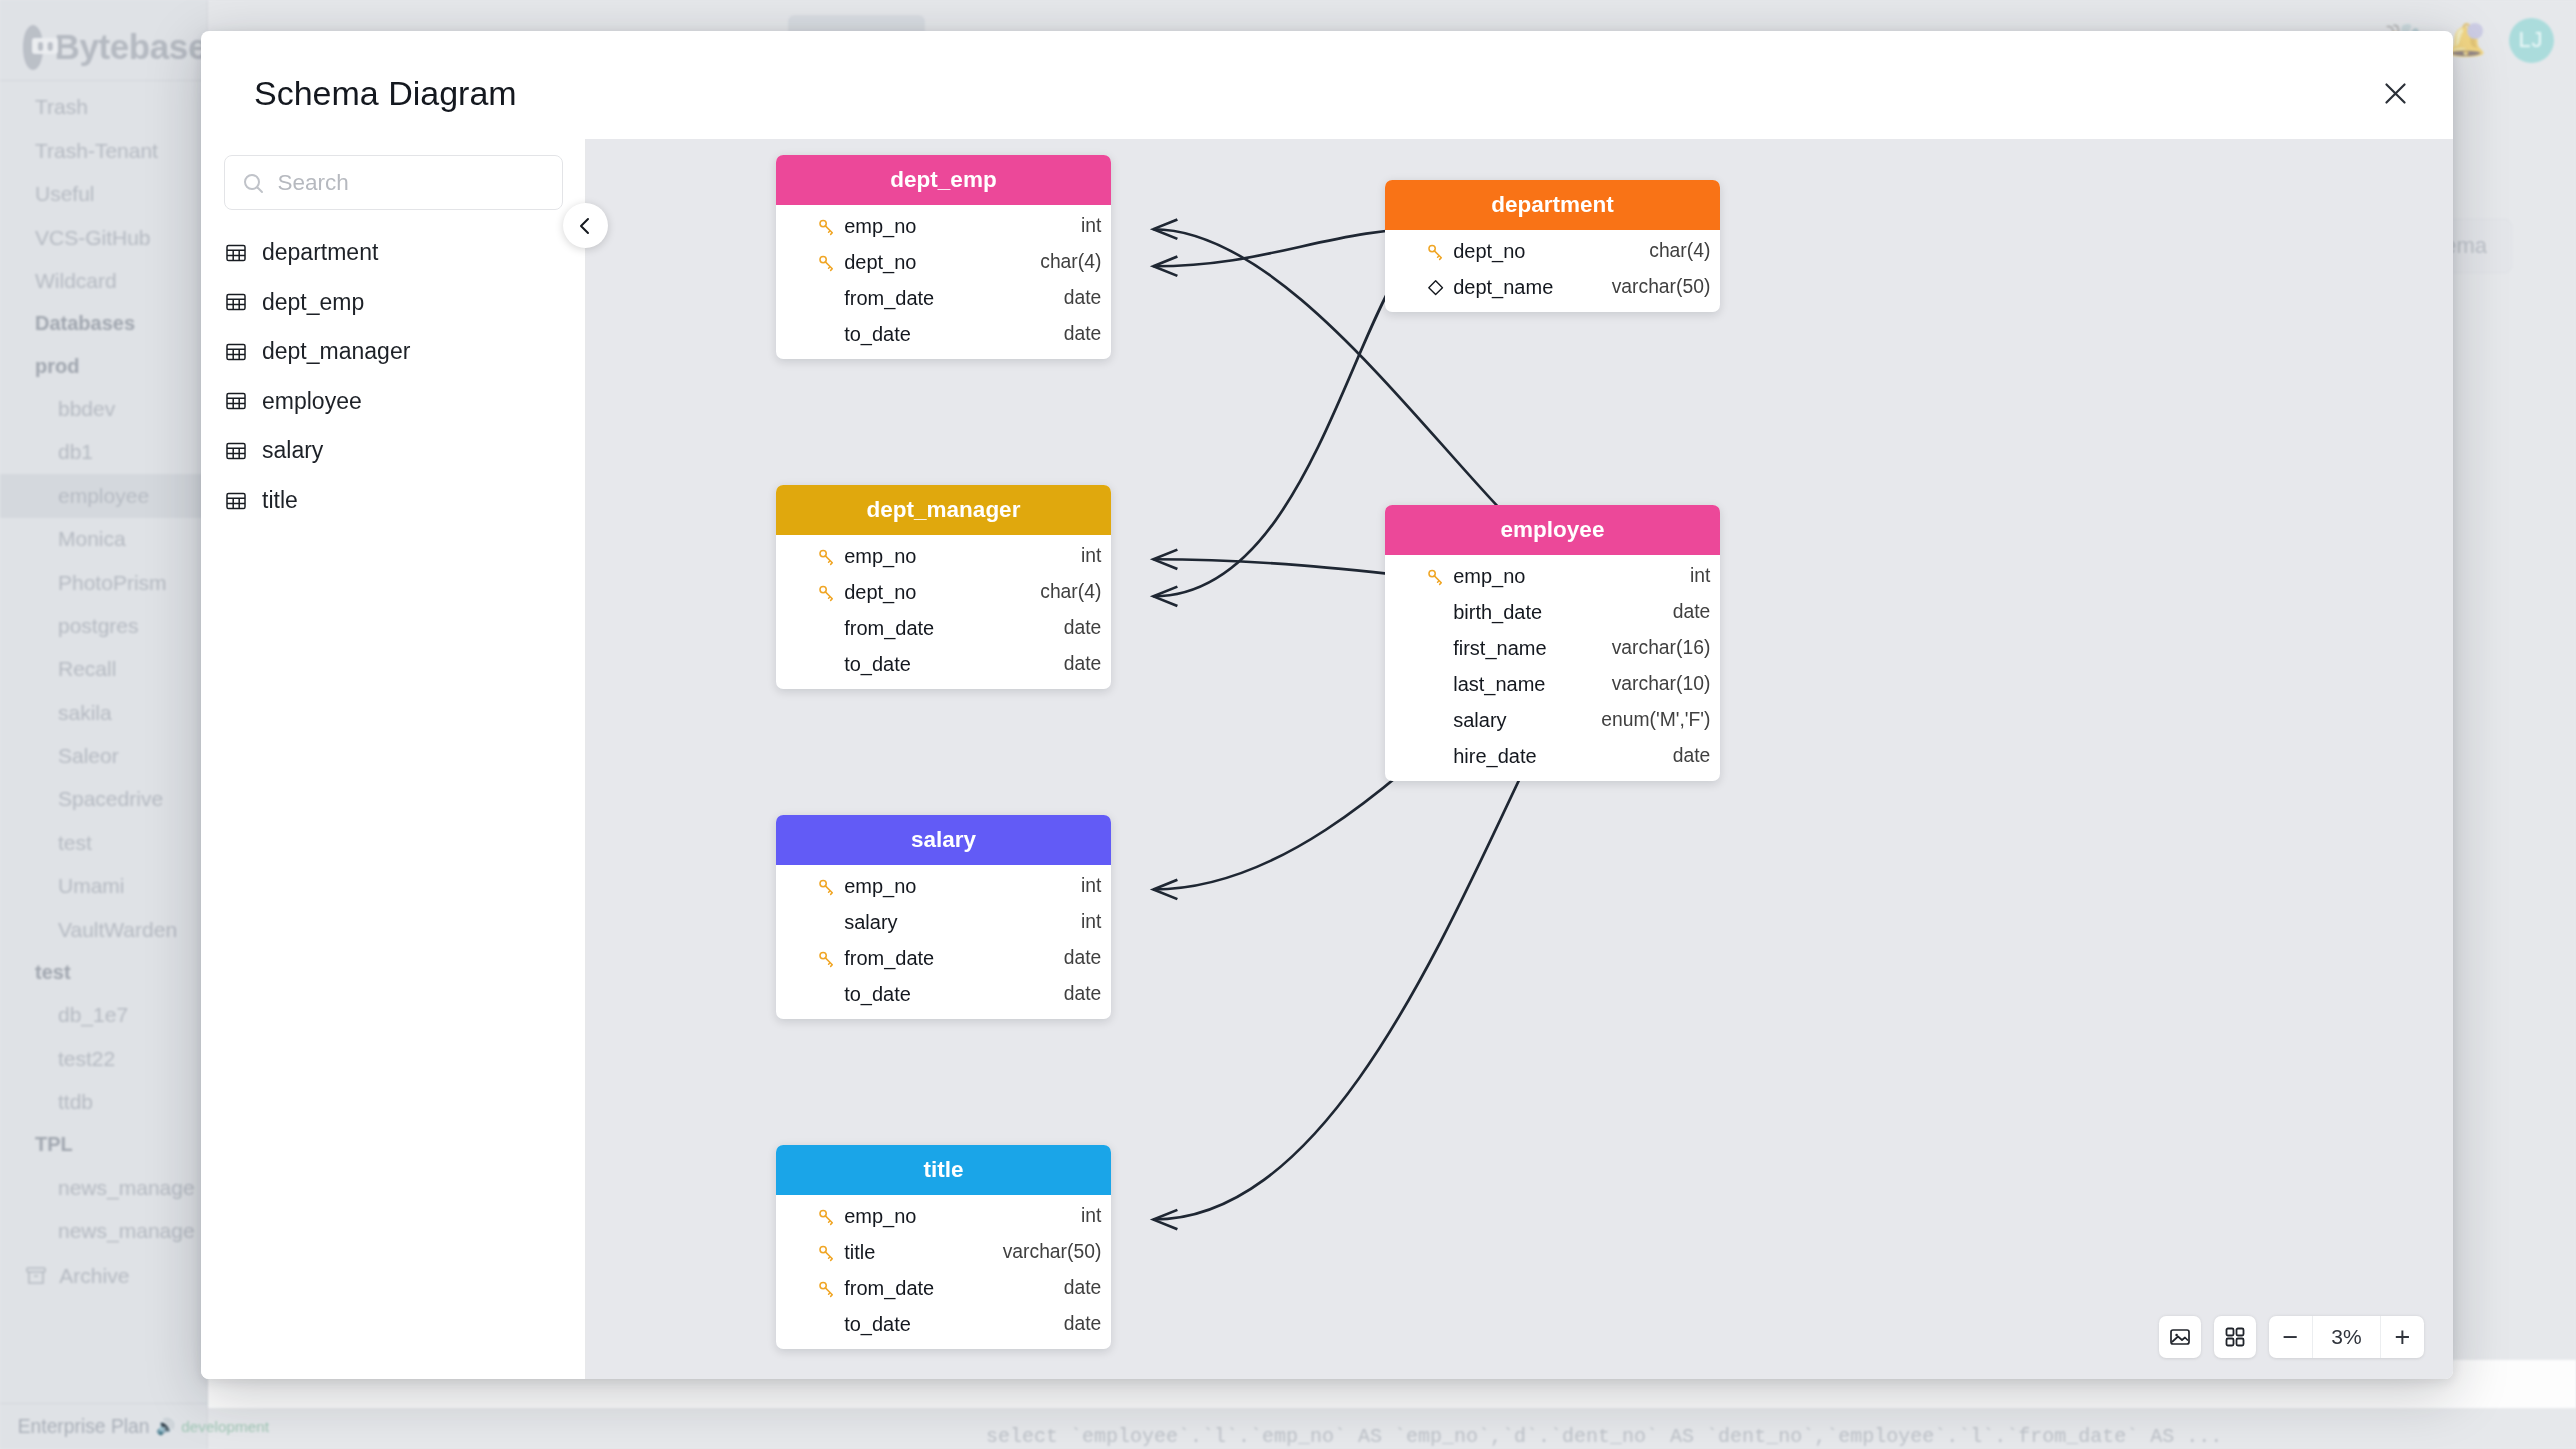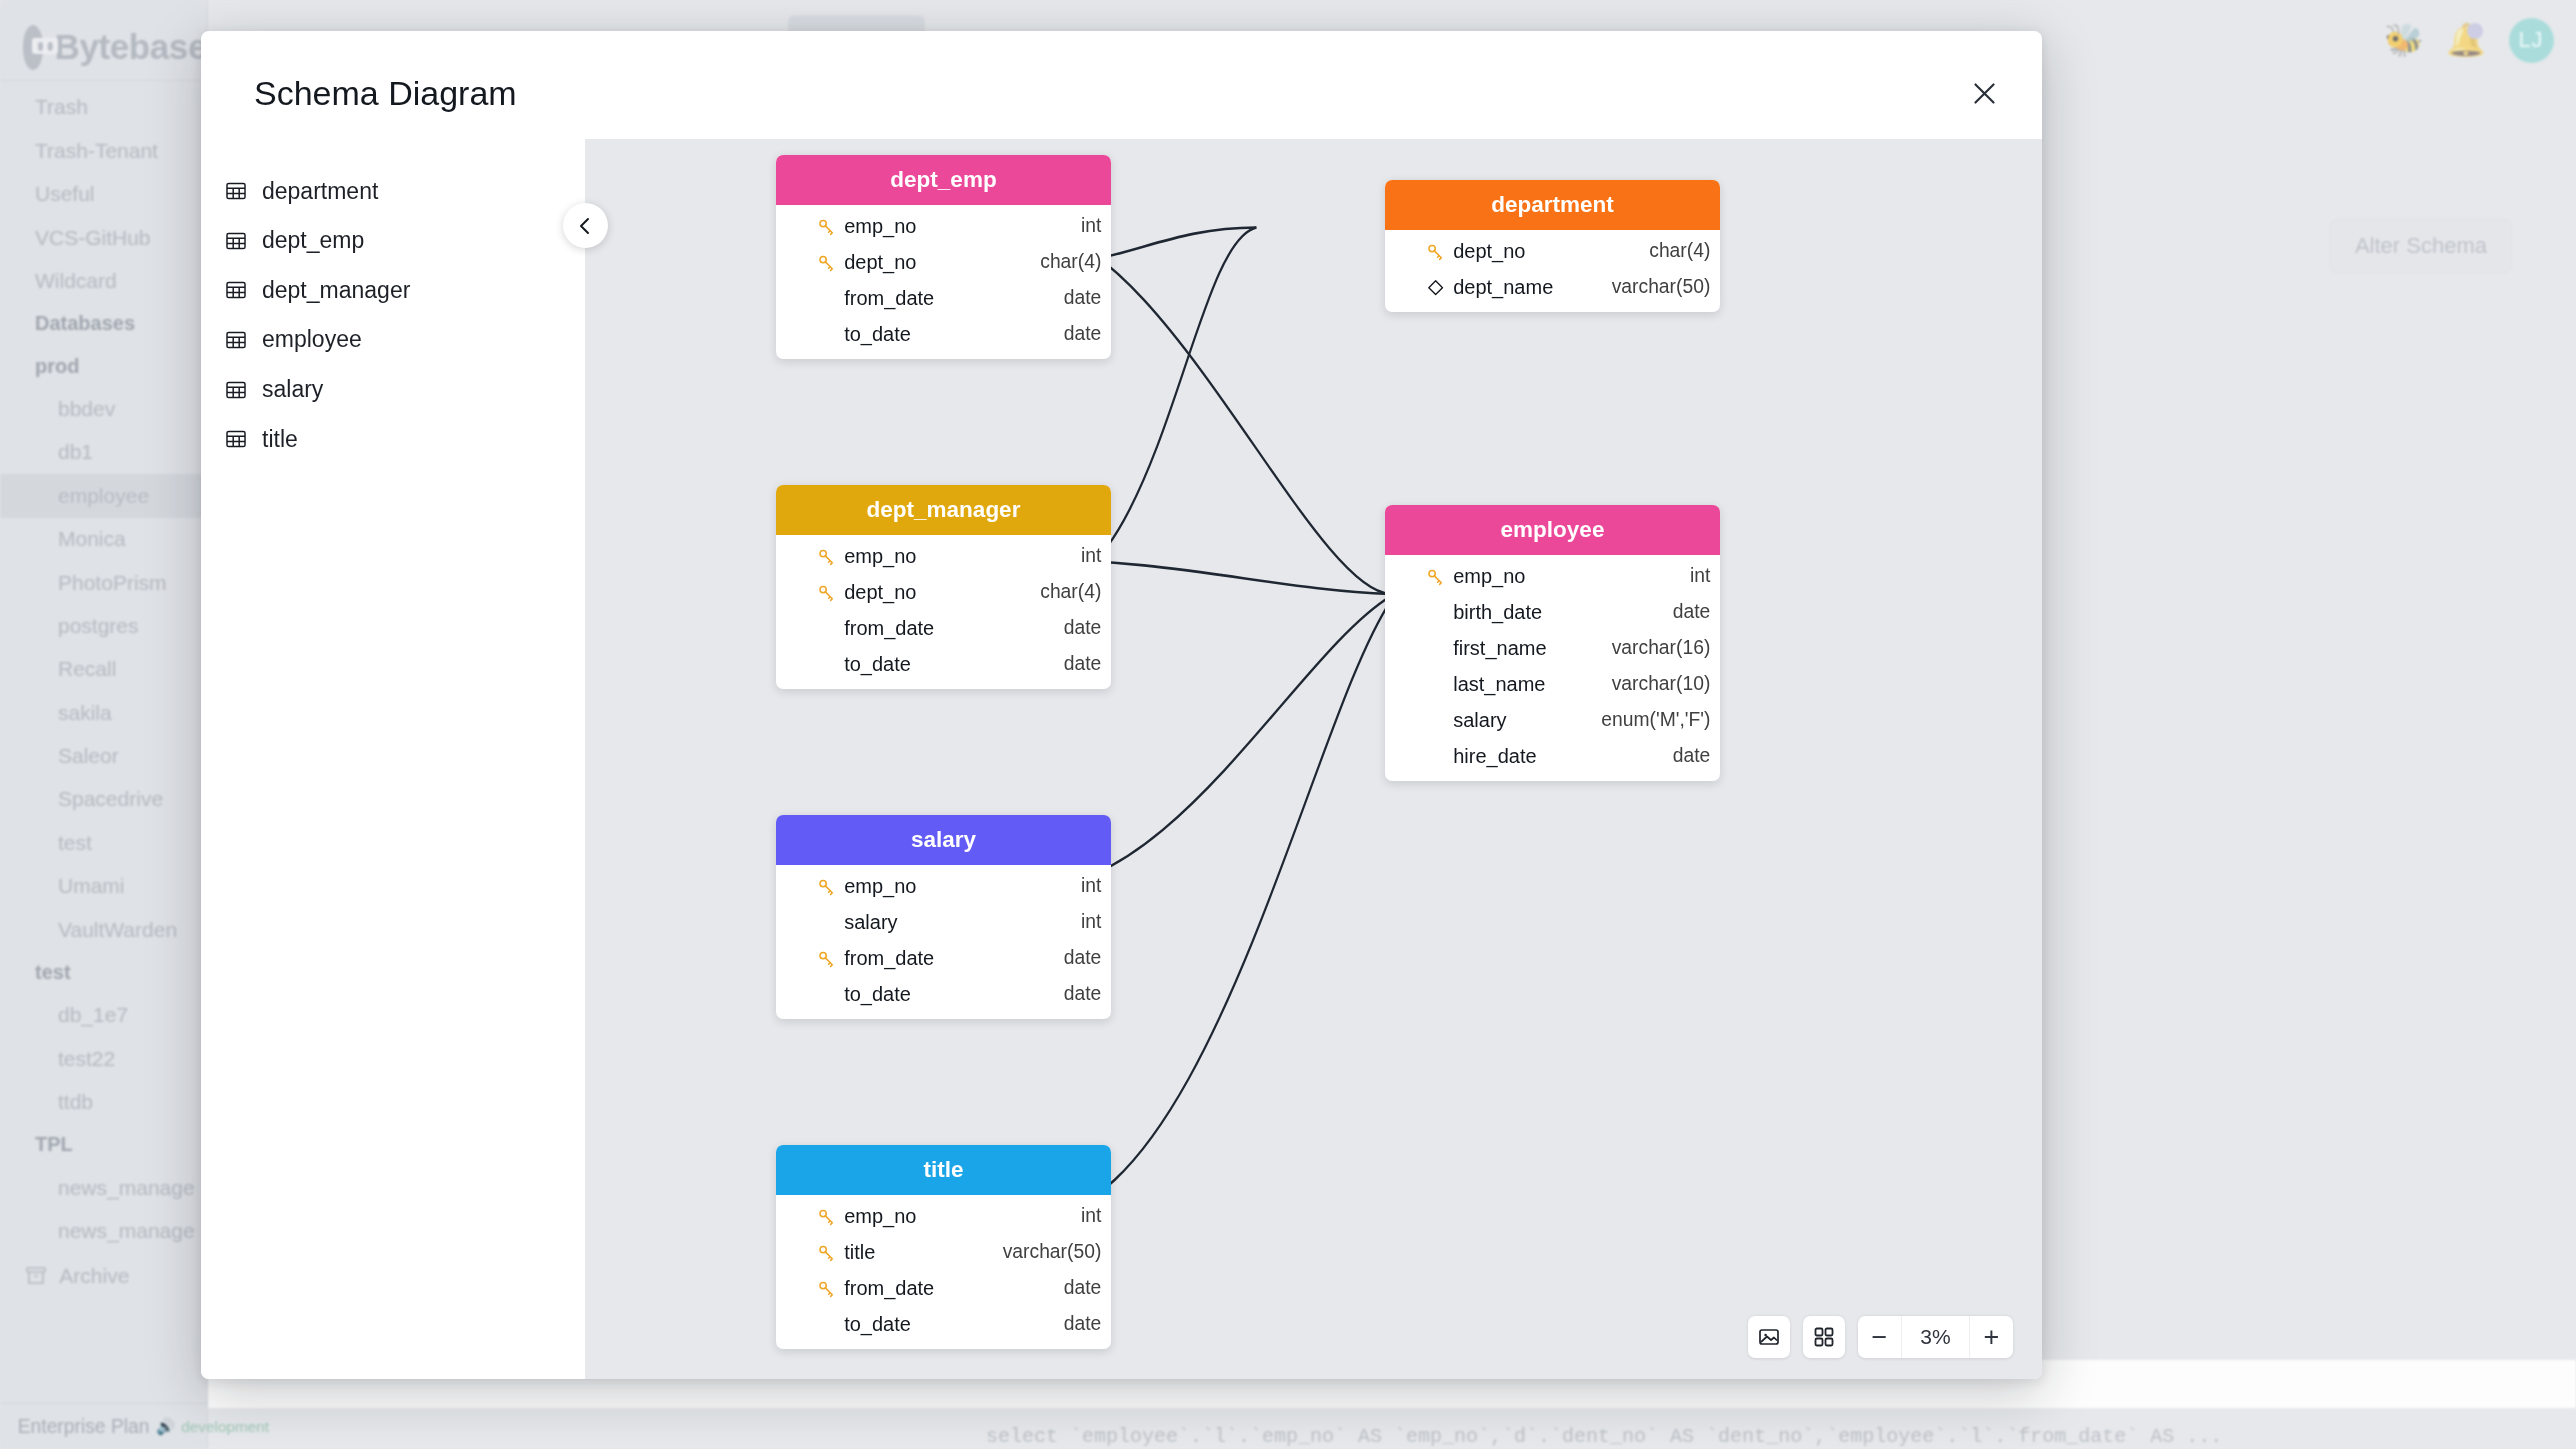--- a/index.html
+++ b/index.html
@@ -97,21 +97,21 @@
   }
   .bg-whitestrip{
     position:absolute; left:208px; top:1360px; right:0; height:48px;
     background:#fff;
   }
 
   
   #modal {
     position: absolute;
     left: 201px; top: 31px;
-    width: 1841px; height: 1348px;
+    width: 2252px; height: 1348px;
     background: #ffffff;
     border-radius: 8px;
     box-shadow: 0 14.5px 56px rgba(20,24,32,.22), 0 2.4px 11.3px rgba(20,24,32,.10);
     overflow: hidden;
   }
   .modal-header {
     position: relative; height: 79px;
   }
   .modal-title {
     position:absolute; left: 53px; top: 43px;
@@ -303,20 +303,29 @@
     <div class="modal-close">
       <svg viewBox="0 0 24 24" fill="none" stroke="#2b3038" stroke-width="1.7" stroke-linecap="round">
         <path d="M5 5 L19 19 M19 5 L5 19"></path>
       </svg>
     </div>
   </div>
 
   <div class="modal-body">
 
     <div class="tables-panel">
+      <div class="search-wrap">
+        <div class="search-box">
+          <svg viewBox="0 0 24 24" fill="none" stroke="#c0c3c9" stroke-width="2" stroke-linecap="round">
+            <circle cx="11" cy="11" r="7"></circle>
+              <path d="M16.5 16.5 L21 21"></path>
+          </svg>
+          <input class="search-input" type="text" placeholder="Search" style="">
+        </div>
+      </div>
       <div class="table-list" id="table-list">
           <div class="table-item">
             <svg class="tbl-icon" viewBox="0 0 24 24" fill="none" stroke="#181c22" stroke-width="1.5">
   <rect x="3" y="4.5" width="18" height="15" rx="1.6"></rect>
   <path d="M3 9.2h18M3 14.4h18M9.2 9.2v10.3M15.2 9.2v10.3"></path>
             </svg>
             <span>department</span>
           </div>
           <div class="table-item">
             <svg class="tbl-icon" viewBox="0 0 24 24" fill="none" stroke="#181c22" stroke-width="1.5">

